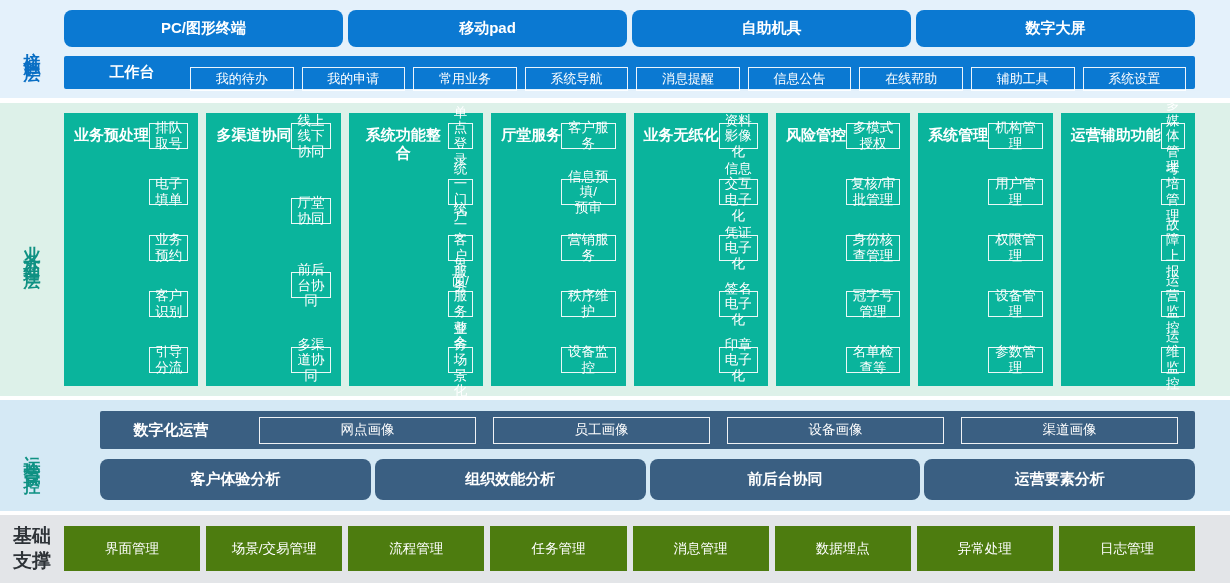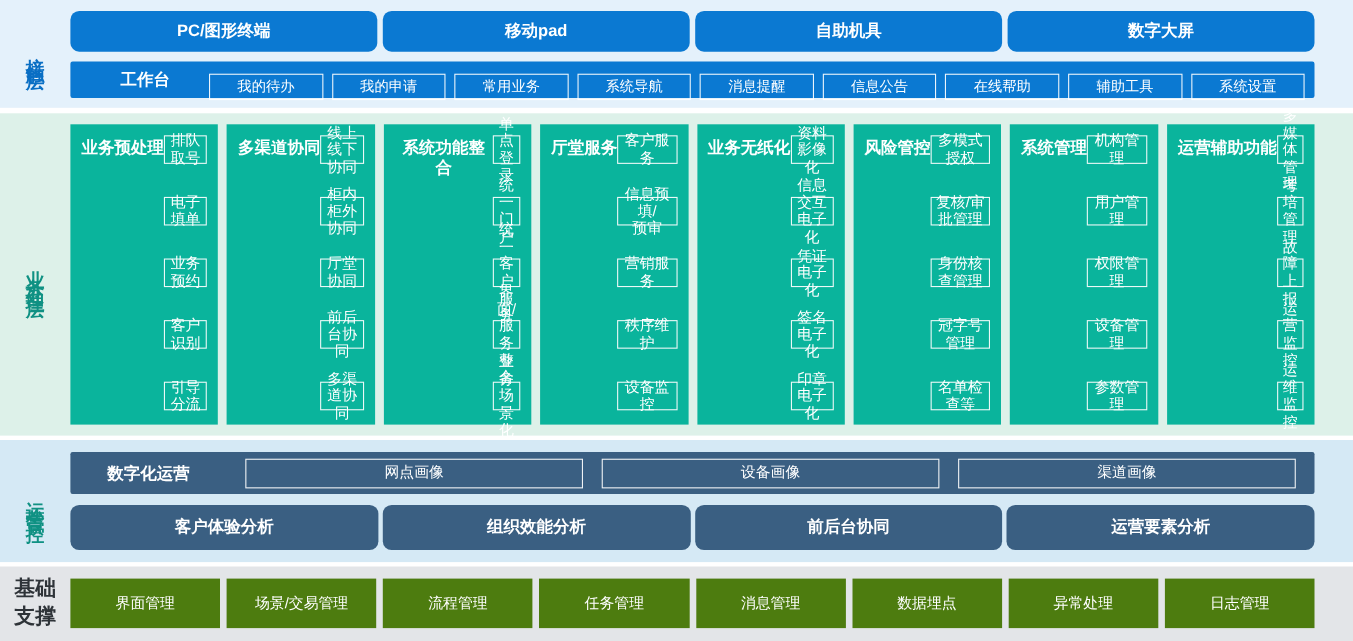--- a/index.html
+++ b/index.html
@@ -62,21 +62,21 @@
   }
   .col-items { flex: 1; display: flex; flex-direction: column; justify-content: space-between; }
   .col-item {
     height: 26px; border: 1px solid rgba(255,255,255,0.92);
     color: #fff; font-size: 13.5px; text-align: center;
     display: flex; align-items: center; justify-content: center;
     white-space: pre-line; line-height: 1.15; padding: 0 3px;
   }
 
   
-  .band-operations { height: 111px; background: #d5e9f5; margin-bottom: 4px; }
+  .band-operations { height: 111px; background: #d5e9f5; margin-bottom: 4px; gap: 36px; }
   .band-operations .v-label { color: #0f9183; }
   .digital-bar {
     margin-top: 11px; height: 38px; background: #3a5f82; border-radius: 2px;
     display: flex; align-items: center; padding-right: 17px;
   }
   .dg-label {
     width: 142px; flex: 0 0 142px; text-align: center;
     color: #fff; font-weight: bold; font-size: 15px;
   }
   .dg-item {
@@ -151,21 +151,20 @@
             <div class="col-item">业务预约</div>
             <div class="col-item">客户识别</div>
             <div class="col-item">引导分流</div>
           </div>
         </div>
 
         <div class="biz-col">
           <div class="col-title">多渠道协同</div>
           <div class="col-items">
             <div class="col-item">线上线下协同</div>
-            <div class="col-item">柜内柜外协同</div>
             <div class="col-item">厅堂协同</div>
             <div class="col-item">前后台协同</div>
             <div class="col-item">多渠道协同</div>
           </div>
         </div>
 
         <div class="biz-col">
           <div class="col-title">系统功能整合</div>
           <div class="col-items">
             <div class="col-item">单点登录</div>
@@ -237,20 +236,21 @@
   </section>
 
   <section class="band band-operations">
     <div class="label-cell">
       <div class="v-label">运营管控</div>
     </div>
     <div class="content">
       <div class="digital-bar">
         <div class="dg-label">数字化运营</div>
         <div class="dg-item">网点画像</div>
+        <div class="dg-item">员工画像</div>
         <div class="dg-item">设备画像</div>
         <div class="dg-item">渠道画像</div>
       </div>
       <div class="analysis-row">
         <div class="analysis-btn">客户体验分析</div>
         <div class="analysis-btn">组织效能分析</div>
         <div class="analysis-btn">前后台协同</div>
         <div class="analysis-btn">运营要素分析</div>
       </div>
     </div>

